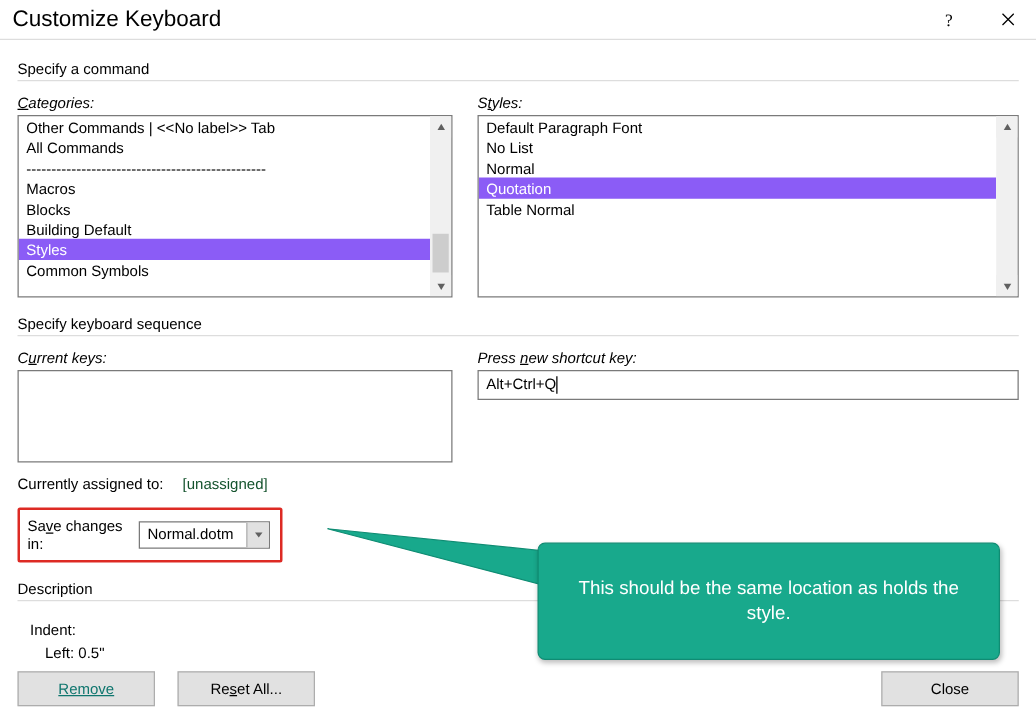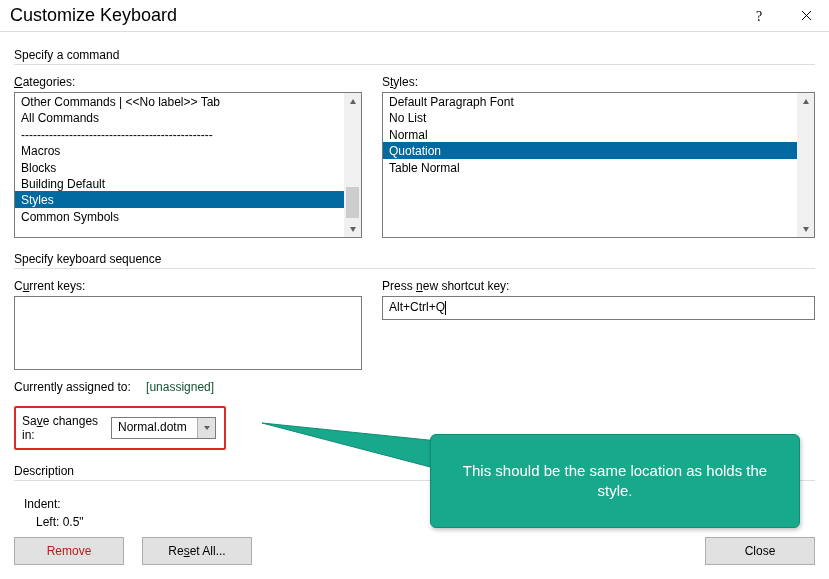--- a/index.html
+++ b/index.html
@@ -30,21 +30,21 @@
     align-items: center;
     justify-content: center;
     cursor: default;
   }
   .content { padding: 12px 14px 14px 14px; }
   .section-header { margin: 4px 0 2px 0; }
   .hr { height: 1px; background: #ddd; margin: 0 0 10px 0; }
   .two-col { display: flex; gap: 20px; }
   .col-left { width: 348px; }
   .col-right { flex: 1; }
-  .label { margin-bottom: 3px; }
+  .label { margin-bottom: 3px; font-style: italic; }
   .listbox {
     border: 1px solid #7a7a7a;
     background: #fff;
     position: relative;
     overflow: hidden;
   }
   .lb-cat { height: 146px; }
   .lb-sty { height: 146px; padding-left: 20px; }
   .lb-keys { height: 74px; width: 348px; }
   .listbox .inner {
@@ -52,21 +52,21 @@
     left: 0; top: 0; right: 17px; bottom: 0;
     overflow: hidden;
   }
   .listbox .item {
     padding: 1px 6px;
     white-space: nowrap;
     line-height: 16px;
     height: 16.4px;
   }
   .listbox .item.sel {
-    background: #0369a1;
+    background: #8b5cf6;
     color: #fff;
   }
   .scrollbar {
     position: absolute;
     right: 0; top: 0; bottom: 0;
     width: 17px;
     background: #f0f0f0;
     display: flex;
     flex-direction: column;
   }
@@ -136,21 +136,21 @@
     display: flex;
     align-items: center;
     justify-content: center;
     cursor: default;
     font: inherit;
   }
   .btn-assign {
     border: 2px solid #0078d7;
     background: #fff;
   }
-  .btn-disabled { color: #b91c1c; }
+  .btn-disabled { color: #0f766e; text-decoration: underline; }
   .spacer { flex: 1; }
   .u { text-decoration: underline; text-decoration-thickness: 1px; }
   .callout {
     position: absolute;
     left: 430px;
     top: 434px;
     width: 370px;
     height: 94px;
     background: #18a98c;
     color: #fff;

